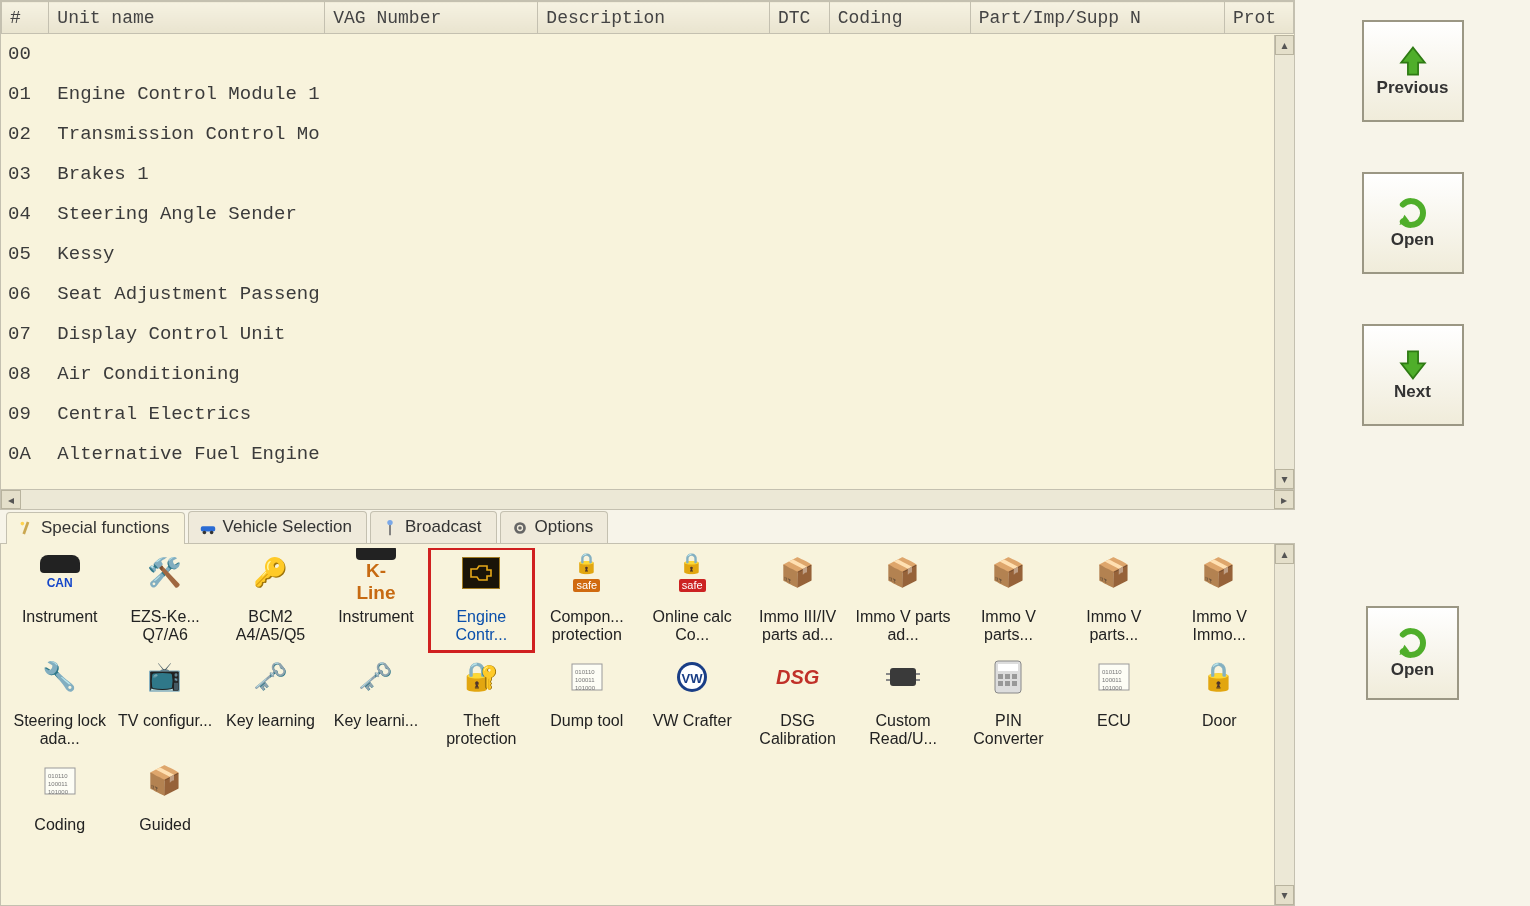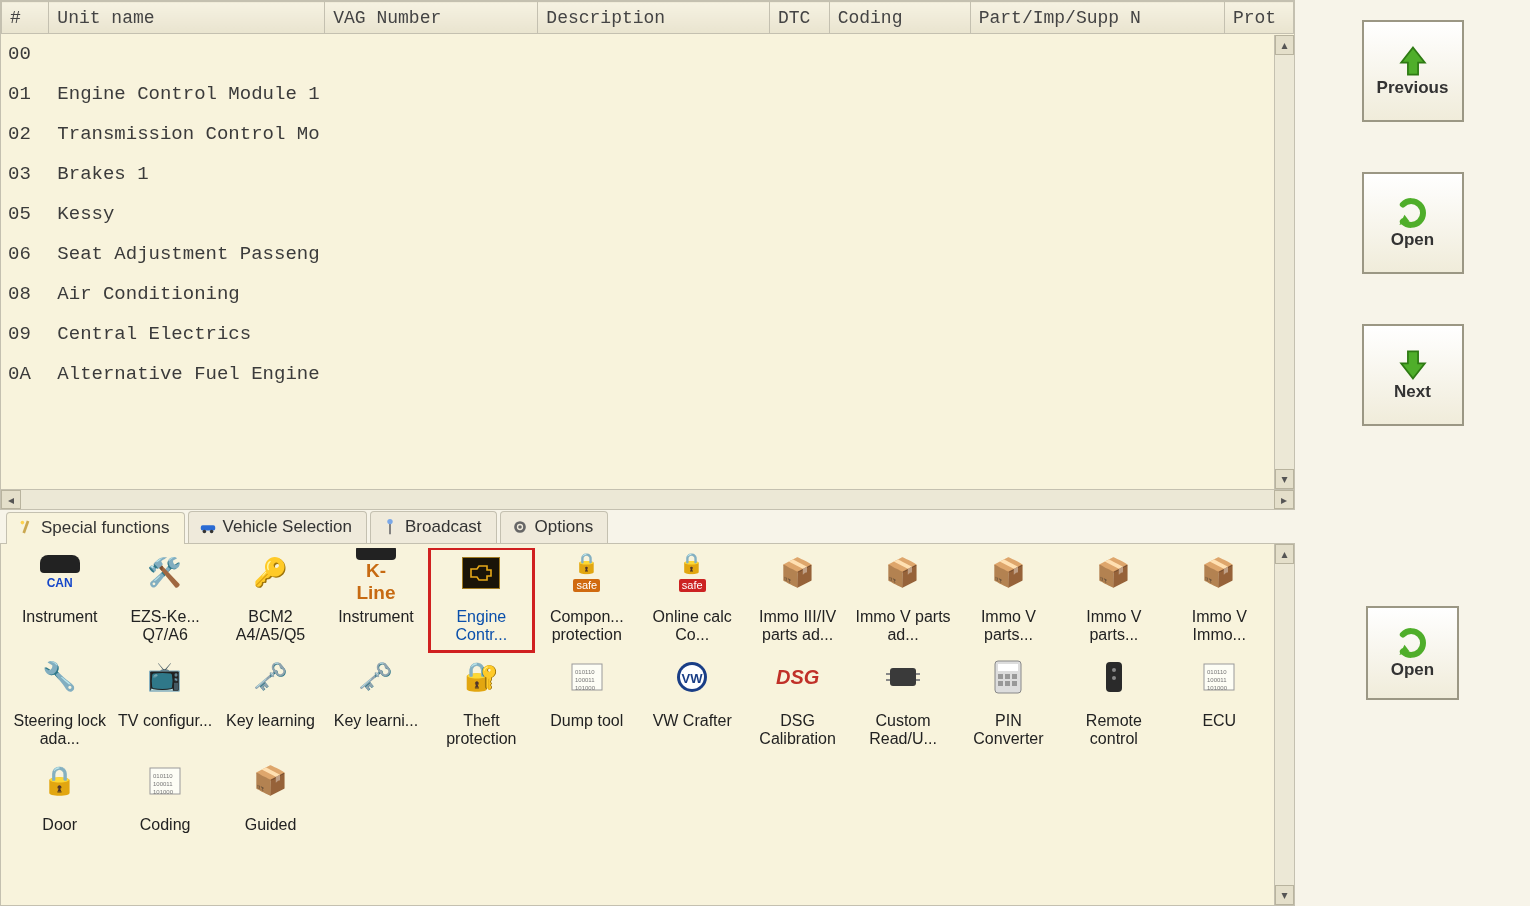--- a/index.html
+++ b/index.html
@@ -118,21 +118,21 @@
     background: #f7f4e9;
   }
   .tabbar {
     height: 34px;
     display: flex; align-items: flex-end;
     padding-left: 6px;
     background: #f7f4e9;
     border-bottom: 1px solid #c4c0b0;
   }
   .tab {
-    display: flex; align-items: center; gap: 6px;
+    display: flex; align-items: flex-end; gap: 6px;
     padding: 5px 14px 6px 10px;
     font-size: 17px; color: #333;
     border: 1px solid #c4c0b0;
     border-bottom: none;
     background: #efeadb;
     margin-right: 3px;
     border-top-left-radius: 4px; border-top-right-radius: 4px;
     cursor: pointer;
   }
   .tab.active { background: #f8f3dc; position: relative; top: 1px; }
@@ -259,32 +259,52 @@
               <td>03</td>
               <td>Brakes 1</td>
               <td></td>
               <td></td>
               <td></td>
               <td></td>
               <td></td>
               <td></td>
             </tr>
             <tr>
+              <td>04</td>
+              <td>Steering Angle Sender</td>
+              <td></td>
+              <td></td>
+              <td></td>
+              <td></td>
+              <td></td>
+              <td></td>
+            </tr>
+            <tr>
               <td>05</td>
               <td>Kessy</td>
               <td></td>
               <td></td>
               <td></td>
               <td></td>
               <td></td>
               <td></td>
             </tr>
             <tr>
               <td>06</td>
               <td>Seat Adjustment Passeng...</td>
+              <td></td>
+              <td></td>
+              <td></td>
+              <td></td>
+              <td></td>
+              <td></td>
+            </tr>
+            <tr>
+              <td>07</td>
+              <td>Display Control Unit</td>
               <td></td>
               <td></td>
               <td></td>
               <td></td>
               <td></td>
               <td></td>
             </tr>
             <tr>
               <td>08</td>
               <td>Air Conditioning</td>
@@ -555,30 +575,20 @@
                 <rect x="18" y="14" width="5" height="5" fill="#999"></rect>
                 <rect x="4" y="21" width="5" height="5" fill="#999"></rect>
                 <rect x="11" y="21" width="5" height="5" fill="#999"></rect>
                 <rect x="18" y="21" width="5" height="5" fill="#999"></rect>
               </svg>
             </div>
             <div class="lbltxt">PIN Converter</div>
           </div>
           <div class="grid-item">
             <div class="img">
-              <svg width="20" height="34">
-                <rect x="2" y="2" width="16" height="30" rx="4" fill="#2a2a2a"></rect>
-                <circle cx="10" cy="10" r="2" fill="#888"></circle>
-                <circle cx="10" cy="18" r="2" fill="#888"></circle>
-              </svg>
-            </div>
-            <div class="lbltxt">Remote control</div>
-          </div>
-          <div class="grid-item">
-            <div class="img">
               <svg width="34" height="30">
                 <rect x="2" y="2" width="30" height="26" fill="#fdfdf5" stroke="#999"></rect>
                 <text x="5" y="12" font-size="6" fill="#777">010110</text>
                 <text x="5" y="20" font-size="6" fill="#777">100011</text>
                 <text x="5" y="28" font-size="6" fill="#777">101000</text>
               </svg>
             </div>
             <div class="lbltxt">ECU</div>
           </div>
           <div class="grid-item">

